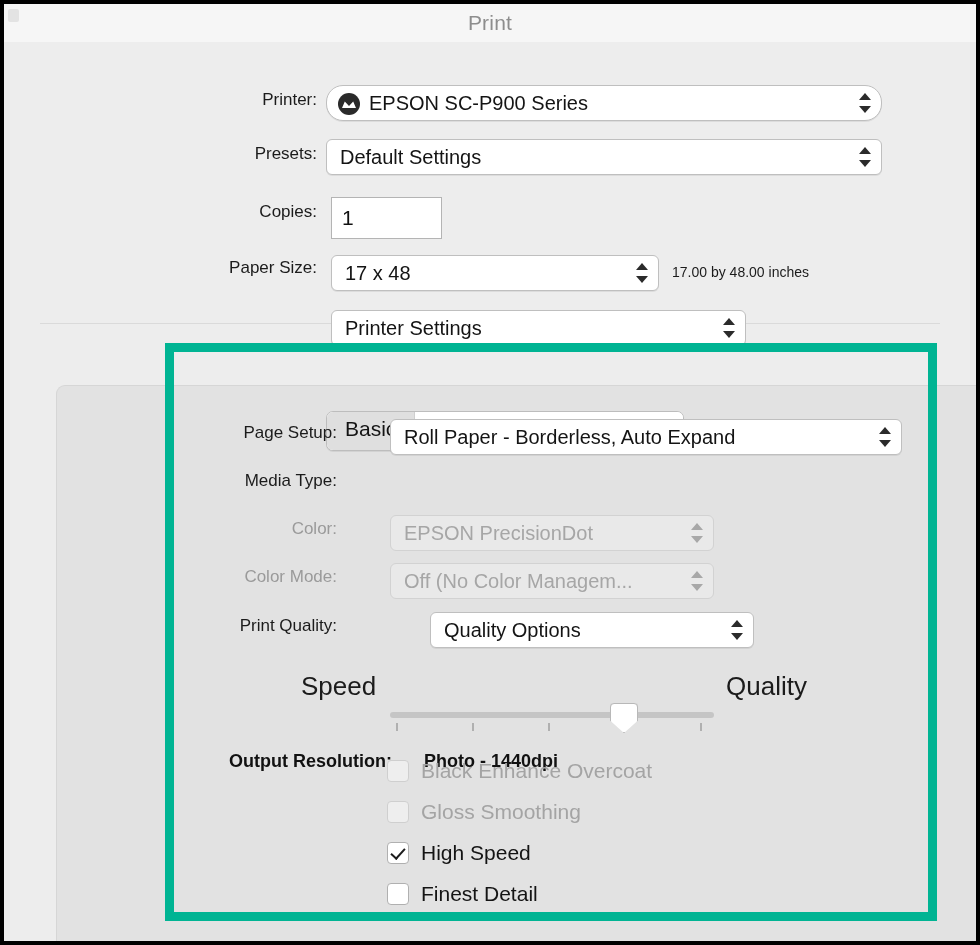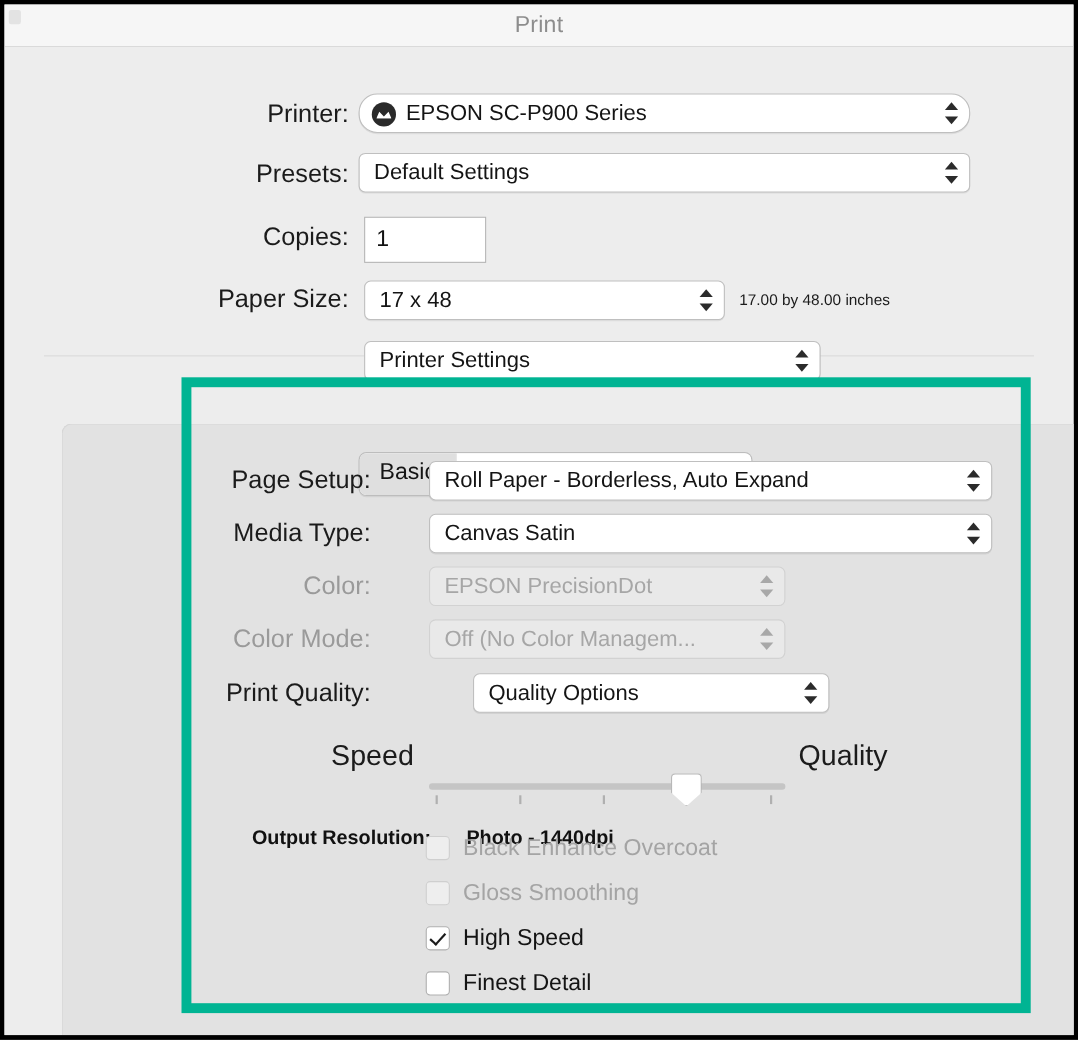--- a/index.html
+++ b/index.html
@@ -88,21 +88,21 @@
     width: 772px; height: 578px;
     border: 9px solid #00b493;
     box-sizing: border-box;
     pointer-events: none;
   }
 
   
   .lbl {
     position: absolute;
     text-align: right;
-    font-size: 23px;
+    font-size: 17px;
     color: #1b1b1b;
     white-space: nowrap;
   }
   .lbl.dim { color: #9a9a9a; }
 
   
   .popup {
     position: absolute;
     box-sizing: border-box;
     background: #ffffff;
@@ -361,27 +361,20 @@
       <div class="lbl" style="left:133px; top:381px; width:200px;">Page Setup:</div>
       <div class="popup" style="left:386px; top:377px; width:512px;">
         <div class="val">Roll Paper - Borderless, Auto Expand</div>
         <div class="chev">
           <i class="up"></i>
             <i class="down"></i>
         </div>
       </div>
 
       <div class="lbl" style="left:133px; top:429px; width:200px;">Media Type:</div>
-      <div class="popup" style="left:386px; top:425px; width:512px;">
-        <div class="val">Canvas Satin</div>
-        <div class="chev">
-          <i class="up"></i>
-            <i class="down"></i>
-        </div>
-      </div>
 
       <div class="lbl dim" style="left:133px; top:477px; width:200px;">Color:</div>
       <div class="popup dim" style="left:386px; top:473px; width:324px;">
         <div class="val">EPSON PrecisionDot</div>
         <div class="chev">
           <i class="up"></i>
             <i class="down"></i>
         </div>
       </div>
 

